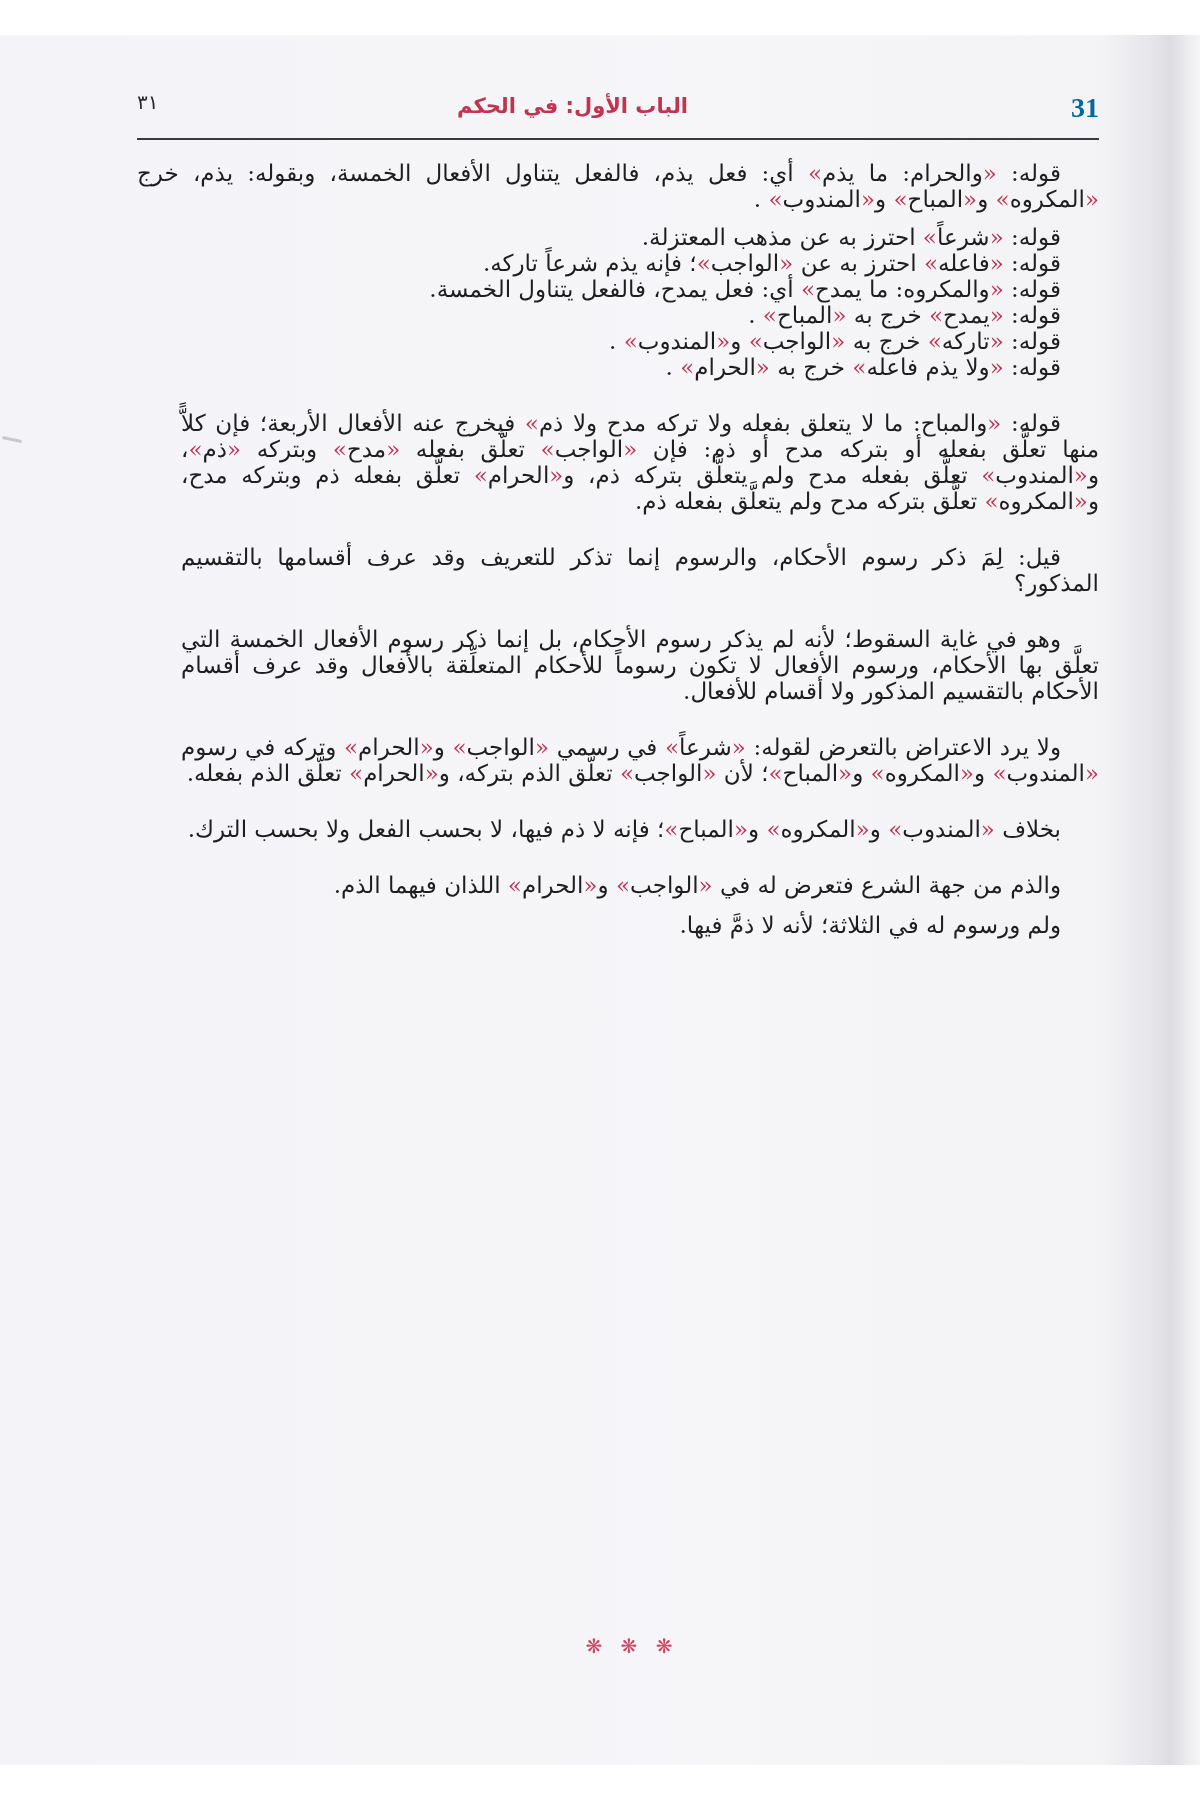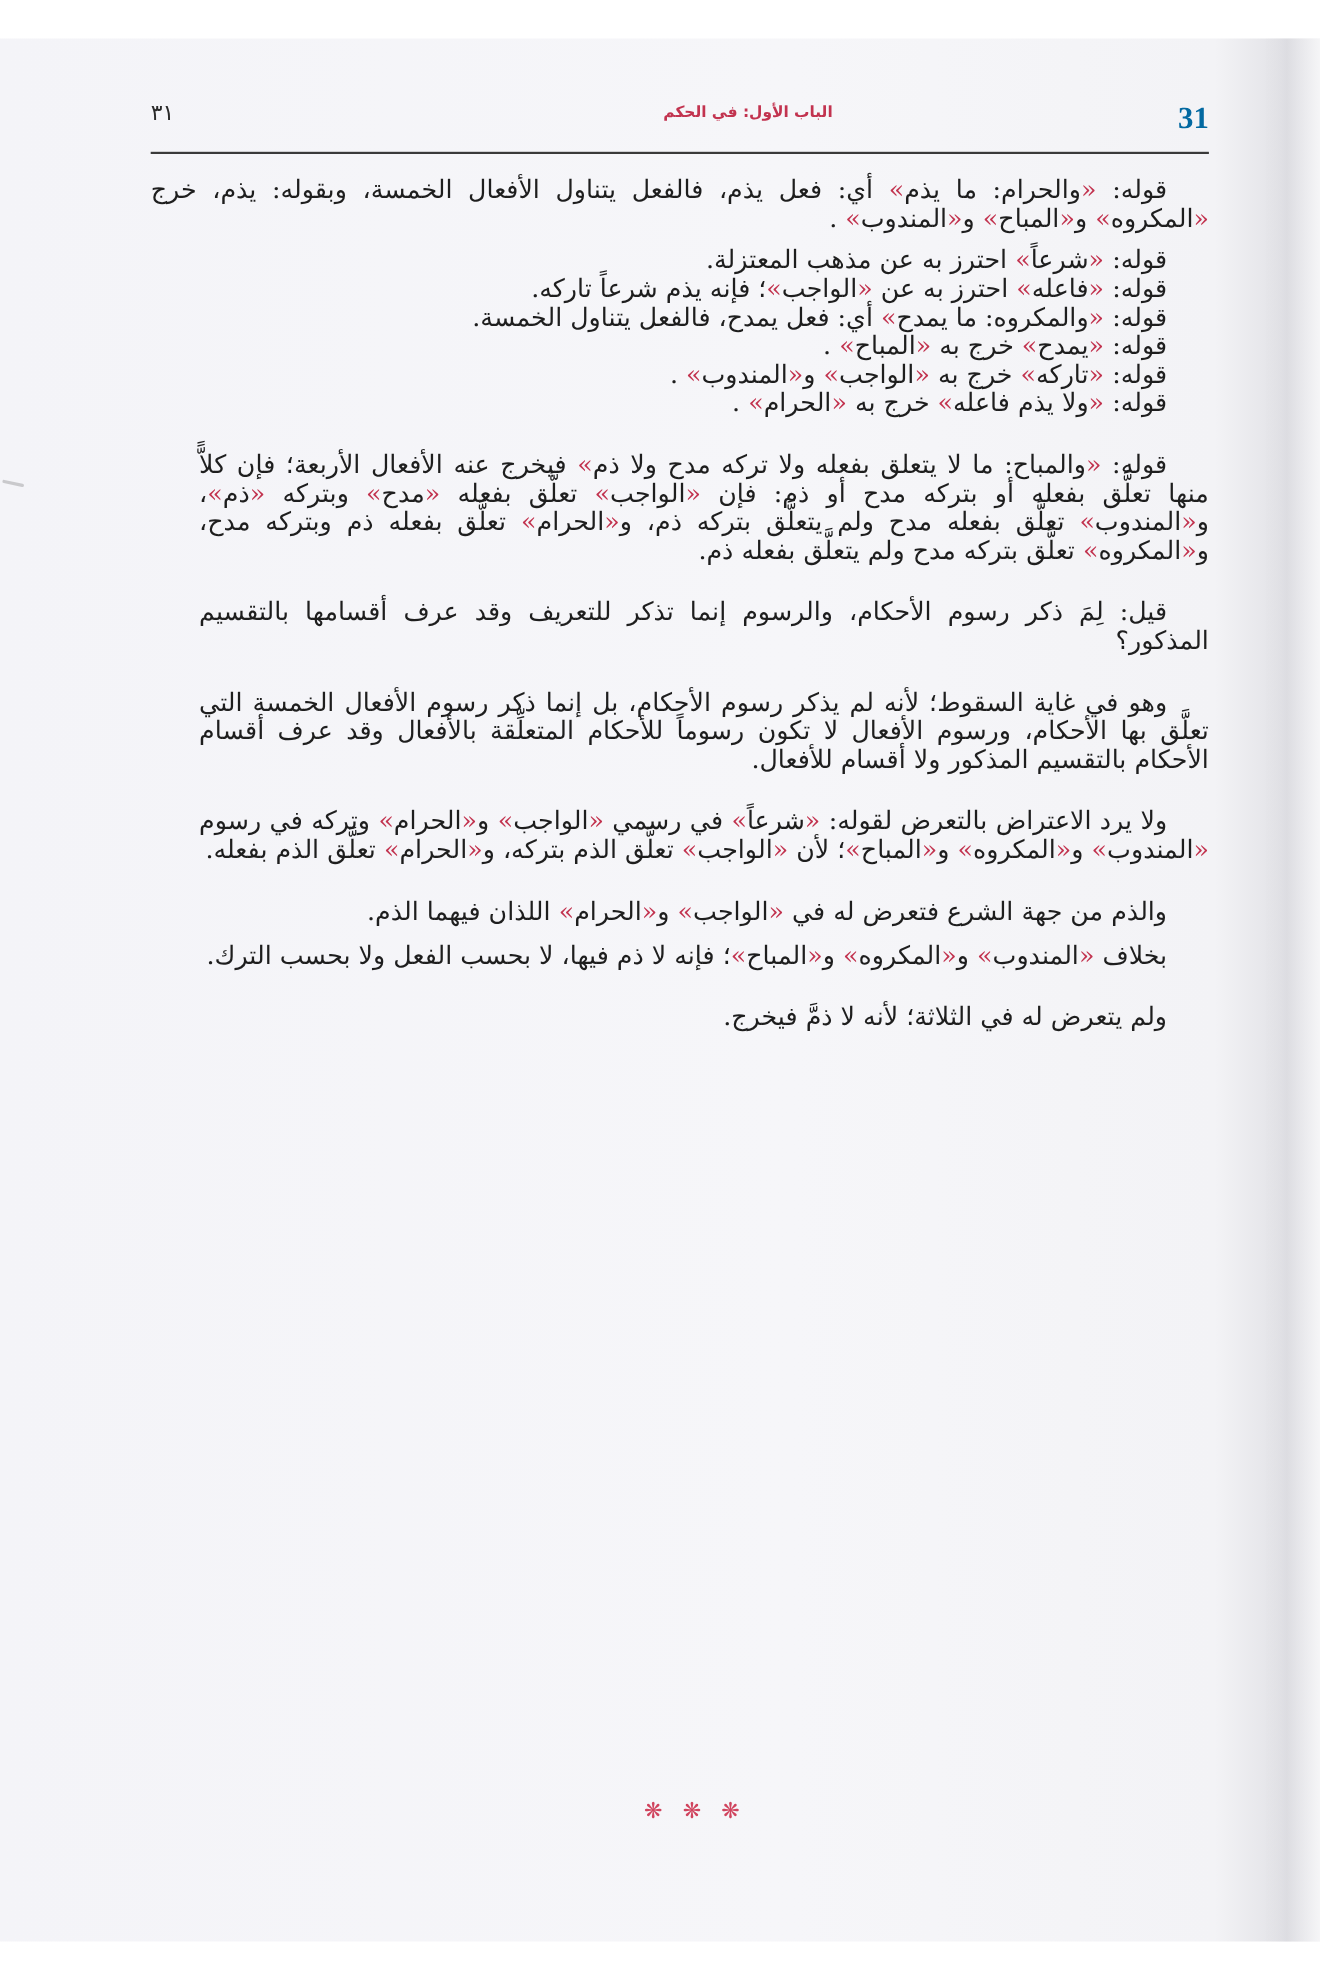--- a/index.html
+++ b/index.html
@@ -50,24 +50,24 @@
       font-family: "DejaVu Sans", sans-serif;
       font-size: 20px;
       color: #2a2a2a;
       direction: rtl;
     }
     .running-title {
       position: absolute;
       left: 320px;
       width: 300px;
       top: 6px;
-      text-align: right;
+      text-align: left;
       font-family: "DejaVu Sans", sans-serif;
       font-weight: bold;
-      font-size: 14px;
+      font-size: 21px;
       color: #c2334f;
       direction: rtl;
     }
     .header-rule {
       position: absolute;
       left: 137px;
       top: 138px;
       width: 962px;
       height: 2px;
       background: #3a3a3a;
@@ -134,18 +134,18 @@
   <p class="para tight"><span>قوله: </span><span class="q">«</span><span>شرعاً</span><span class="q">»</span><span> احترز به عن مذهب المعتزلة.</span></p>
   <p class="para tight"><span>قوله: </span><span class="q">«</span><span>فاعله</span><span class="q">»</span><span> احترز به عن </span><span class="q">«</span><span>الواجب</span><span class="q">»</span><span>؛ فإنه يذم شرعاً تاركه.</span></p>
   <p class="para tight"><span>قوله: </span><span class="q">«</span><span>والمكروه: ما يمدح</span><span class="q">»</span><span> أي: فعل يمدح، فالفعل يتناول الخمسة.</span></p>
   <p class="para tight"><span>قوله: </span><span class="q">«</span><span>يمدح</span><span class="q">»</span><span> خرج به </span><span class="q">«</span><span>المباح</span><span class="q">»</span><span> .</span></p>
   <p class="para tight"><span>قوله: </span><span class="q">«</span><span>تاركه</span><span class="q">»</span><span> خرج به </span><span class="q">«</span><span>الواجب</span><span class="q">»</span><span> و</span><span class="q">«</span><span>المندوب</span><span class="q">»</span><span> .</span></p>
   <p class="para gap"><span>قوله: </span><span class="q">«</span><span>ولا يذم فاعله</span><span class="q">»</span><span> خرج به </span><span class="q">«</span><span>الحرام</span><span class="q">»</span><span> .</span></p>
   <p class="para gap"><span>قوله: </span><span class="q">«</span><span>والمباح: ما لا يتعلق بفعله ولا تركه مدح ولا ذم</span><span class="q">»</span><span> فيخرج عنه الأفعال الأربعة؛ فإن كلاًّ منها تعلَّق بفعله أو بتركه مدح أو ذم: فإن </span><span class="q">«</span><span>الواجب</span><span class="q">»</span><span> تعلَّق بفعله </span><span class="q">«</span><span>مدح</span><span class="q">»</span><span> وبتركه </span><span class="q">«</span><span>ذم</span><span class="q">»</span><span>، و</span><span class="q">«</span><span>المندوب</span><span class="q">»</span><span> تعلَّق بفعله مدح ولم يتعلَّق بتركه ذم، و</span><span class="q">«</span><span>الحرام</span><span class="q">»</span><span> تعلَّق بفعله ذم وبتركه مدح، و</span><span class="q">«</span><span>المكروه</span><span class="q">»</span><span> تعلَّق بتركه مدح ولم يتعلَّق بفعله ذم.</span></p>
   <p class="para gap"><span>قيل: لِمَ ذكر رسوم الأحكام، والرسوم إنما تذكر للتعريف وقد عرف أقسامها بالتقسيم المذكور؟</span></p>
   <p class="para gap"><span>وهو في غاية السقوط؛ لأنه لم يذكر رسوم الأحكام، بل إنما ذكر رسوم الأفعال الخمسة التي تعلَّق بها الأحكام، ورسوم الأفعال لا تكون رسوماً للأحكام المتعلِّقة بالأفعال وقد عرف أقسام الأحكام بالتقسيم المذكور ولا أقسام للأفعال.</span></p>
   <p class="para gap"><span>ولا يرد الاعتراض بالتعرض لقوله: </span><span class="q">«</span><span>شرعاً</span><span class="q">»</span><span> في رسمي </span><span class="q">«</span><span>الواجب</span><span class="q">»</span><span> و</span><span class="q">«</span><span>الحرام</span><span class="q">»</span><span> وتركه في رسوم </span><span class="q">«</span><span>المندوب</span><span class="q">»</span><span> و</span><span class="q">«</span><span>المكروه</span><span class="q">»</span><span> و</span><span class="q">«</span><span>المباح</span><span class="q">»</span><span>؛ لأن </span><span class="q">«</span><span>الواجب</span><span class="q">»</span><span> تعلَّق الذم بتركه، و</span><span class="q">«</span><span>الحرام</span><span class="q">»</span><span> تعلَّق الذم بفعله.</span></p>
+  <p class="para gap"><span>بخلاف </span><span class="q">«</span><span>المندوب</span><span class="q">»</span><span> و</span><span class="q">«</span><span>المكروه</span><span class="q">»</span><span> و</span><span class="q">«</span><span>المباح</span><span class="q">»</span><span>؛ فإنه لا ذم فيها، لا بحسب الفعل ولا بحسب الترك.</span></p>
   <p class="para tight" style="margin-bottom:14px"><span>والذم من جهة الشرع فتعرض له في </span><span class="q">«</span><span>الواجب</span><span class="q">»</span><span> و</span><span class="q">«</span><span>الحرام</span><span class="q">»</span><span> اللذان فيهما الذم.</span></p>
-  <p class="para gap"><span>بخلاف </span><span class="q">«</span><span>المندوب</span><span class="q">»</span><span> و</span><span class="q">«</span><span>المكروه</span><span class="q">»</span><span> و</span><span class="q">«</span><span>المباح</span><span class="q">»</span><span>؛ فإنه لا ذم فيها، لا بحسب الفعل ولا بحسب الترك.</span></p>
-  <p class="para"><span>ولم يتعرض له في الثلاثة؛ لأنه لا ذمَّ فيخرج.</span></p>
+  <p class="para"><span>ولم ورسوم له في الثلاثة؛ لأنه لا ذمَّ فيها.</span></p>
 </div>
 
 <div class="ornament">❋ ❋ ❋</div>
 
 </body></html>

